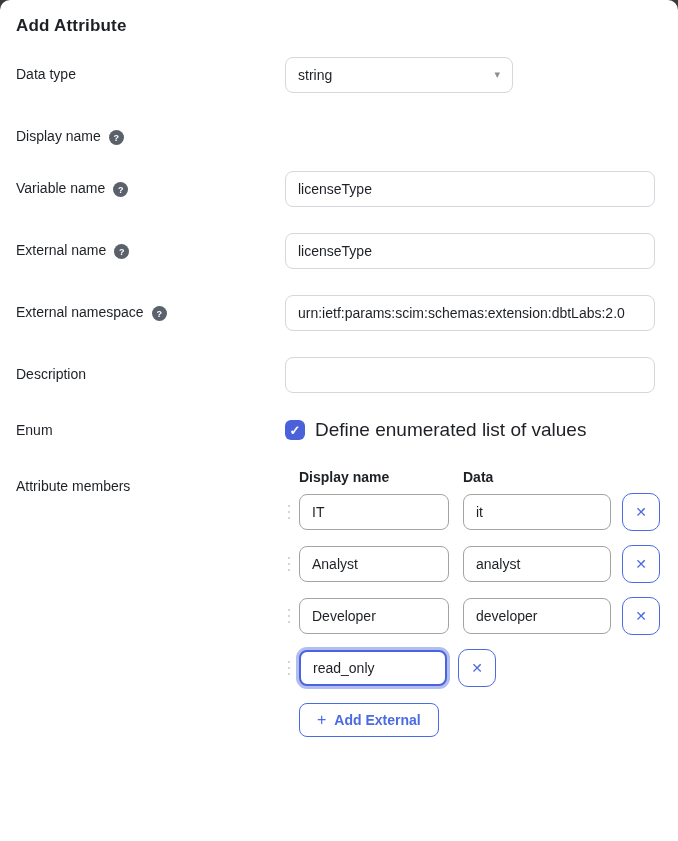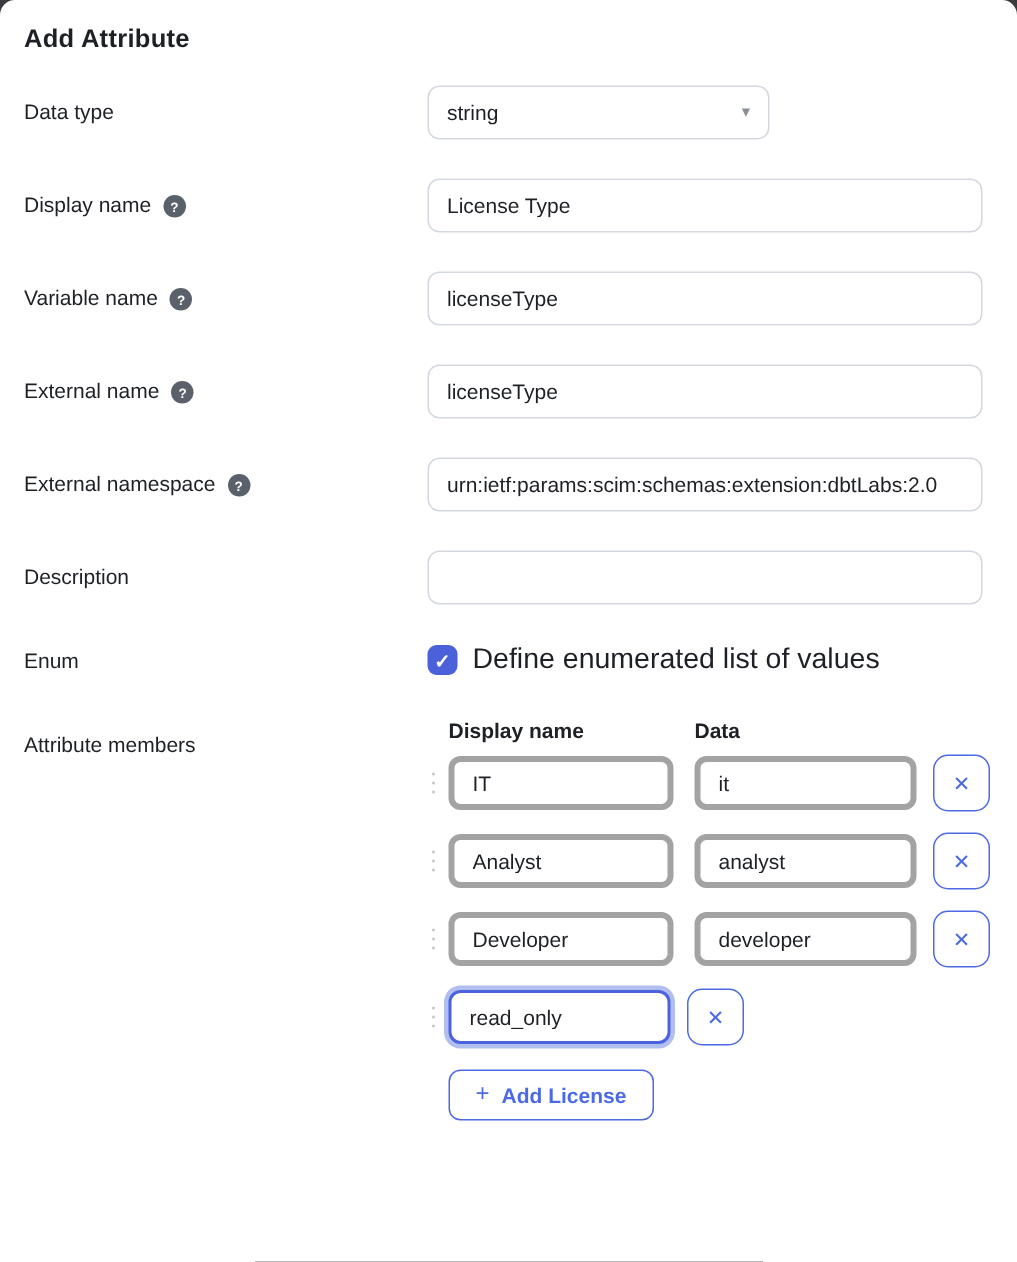--- a/index.html
+++ b/index.html
@@ -74,21 +74,21 @@
   .drag-handle {
     width:8px; margin-right:6px; display:flex; flex-direction:column;
     gap:4px; align-items:center; cursor:grab;
   }
   .drag-handle i {
     width:2px; height:2px; border-radius:50%; background:#c3c7cf; display:block;
   }
   .member-input-display { width:150px; margin-right:14px; }
   .member-input-value { width:148px; margin-right:11px; }
   .member-input-display, .member-input-value { height:36px;
-    border:4px solid #a3a3a3; border-radius:8px; padding:0 12px;
+    border:1px solid #a3a3a3; border-radius:8px; padding:0 12px;
     font-size:14px; color:#1d2025; background:#fff; outline:none;
     font-family:"Liberation Sans", sans-serif;
   }
   .member-input-value.focused {
     border:2px solid #4c63e0;
     box-shadow:0 0 0 3px #b3bef0;
   }
   .remove-btn {
     width:38px; height:38px; border:1px solid #4c6ae4; border-radius:10px;
     background:#fff; color:#4c6ae4; font-size:14px;
@@ -121,21 +121,20 @@
         <span>string</span>
         <span class="caret">▾</span>
       </div>
     </div>
 
     <div class="row">
       <div class="row-label">
         <span>Display name</span>
         <span class="help-icon">?</span>
       </div>
-      <input class="text-input" type="text" value="License Type" style="">
     </div>
 
     <div class="row">
       <div class="row-label">
         <span>Variable name</span>
         <span class="help-icon">?</span>
       </div>
       <input class="text-input" type="text" value="licenseType" style="">
     </div>
 
@@ -231,19 +230,19 @@
               <i></i>
             </span>
           <input class="member-input-value focused" type="text" value="read_only" style="">
           <button class="remove-btn">
               <span>✕</span>
             </button>
         </div>
 
         <button class="add-btn">
           <span class="plus">+</span>
-          <span>Add License</span>
+          <span>Add External</span>
         </button>
       </div>
     </div>
 
   </div>
 </div>
 
 </body></html>

